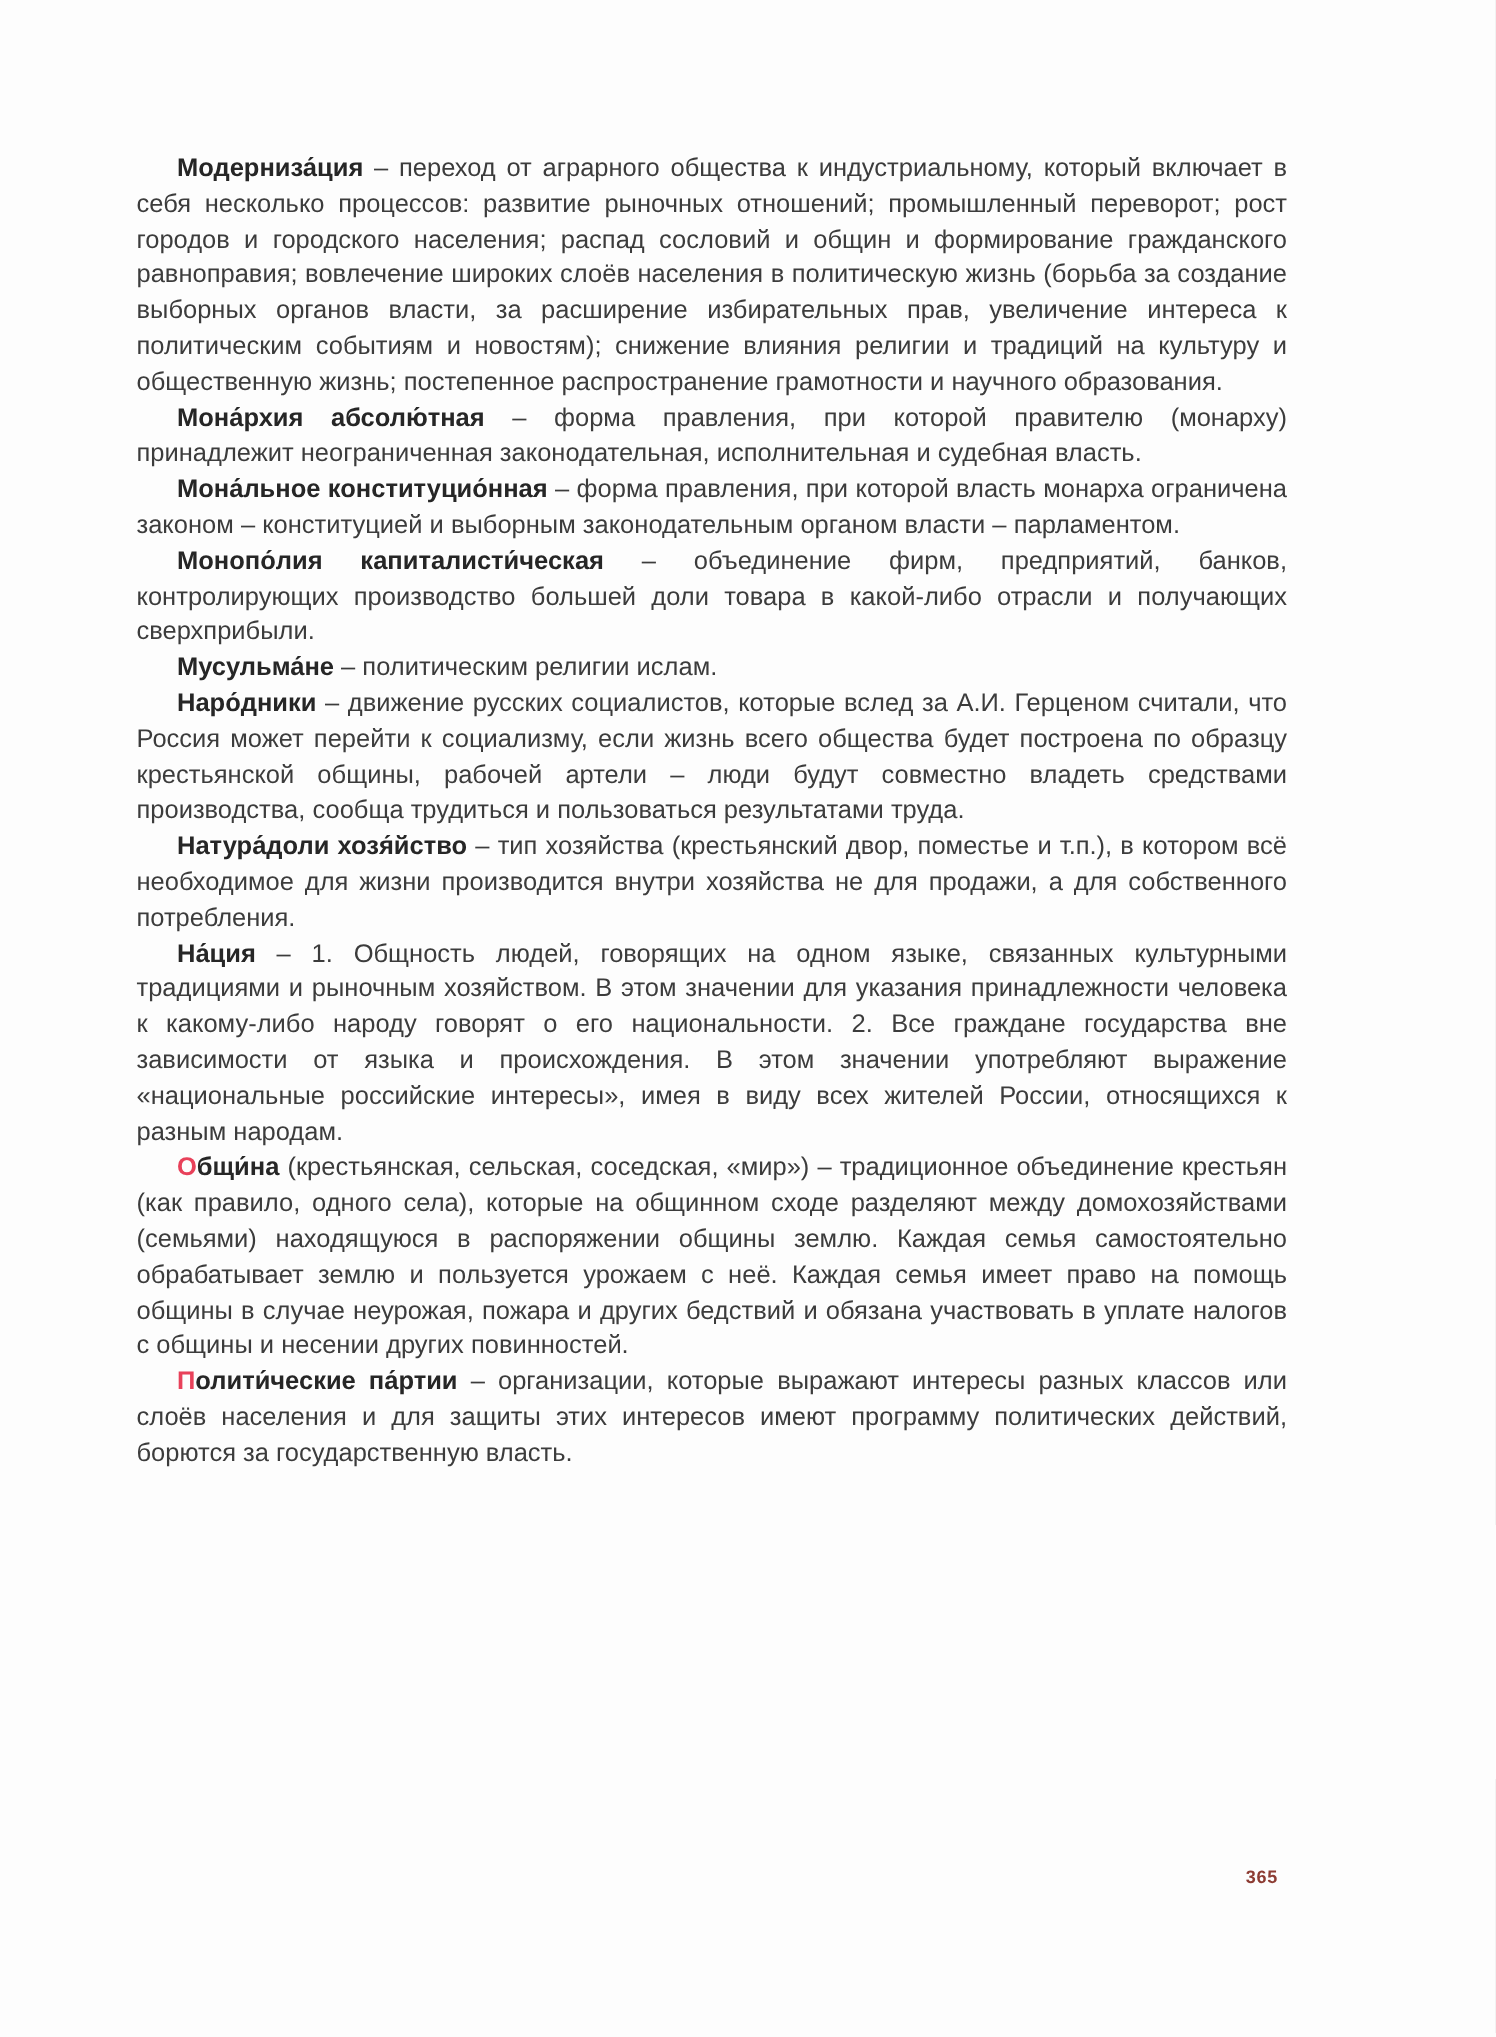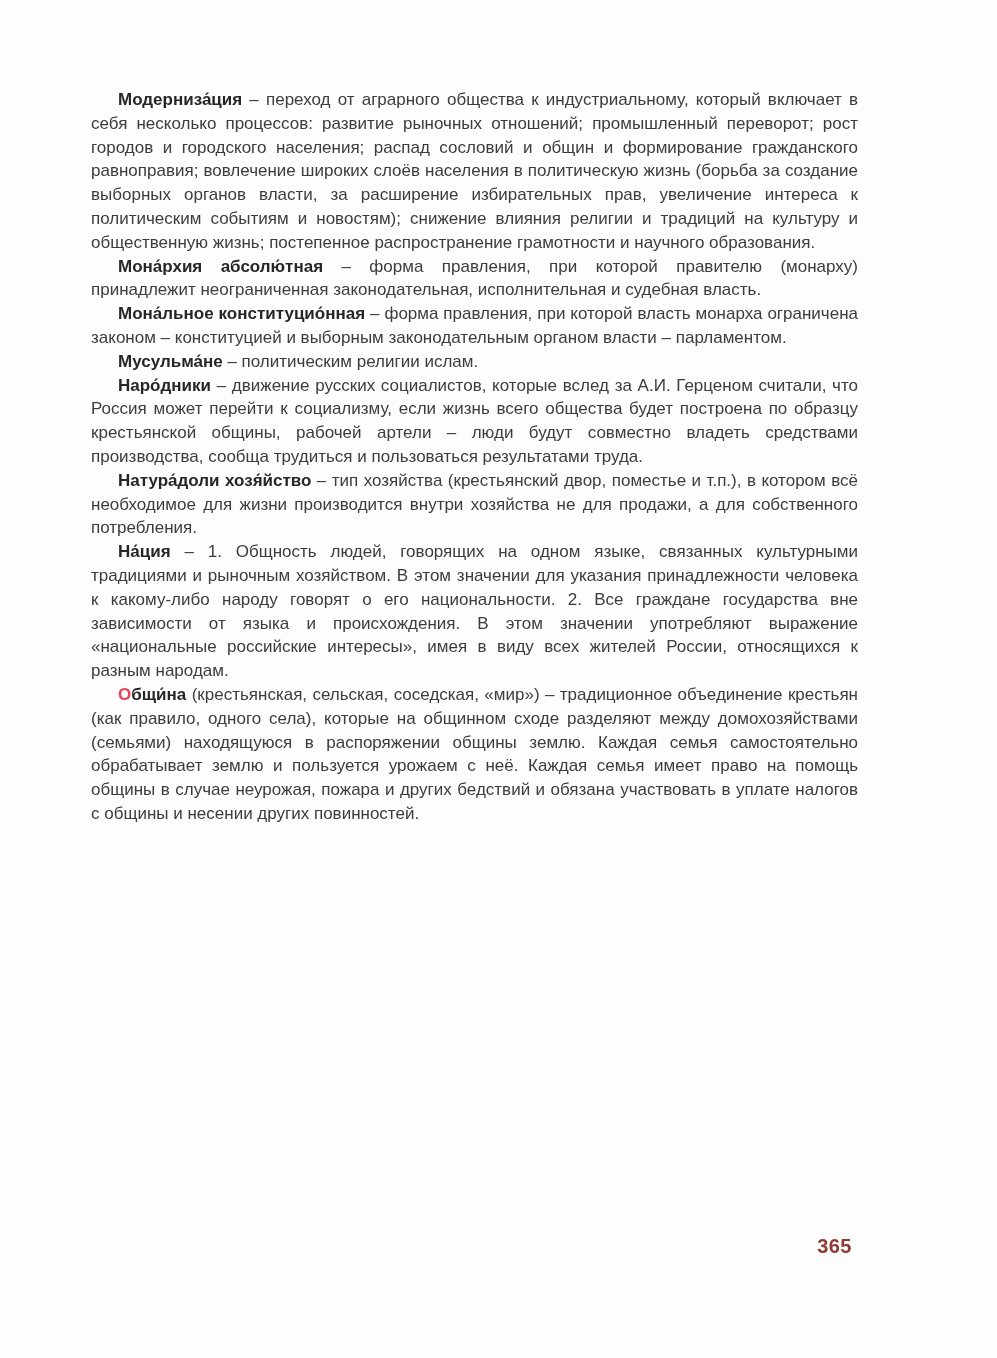--- a/index.html
+++ b/index.html
@@ -15,21 +15,21 @@
     width:997px;
     height:1358px;
     margin:0 auto;
     background:var(--paper);
     font-family:"Liberation Sans","DejaVu Sans",sans-serif;
     overflow:hidden;
   }
   .textblock{
     position:absolute;
     left:91px;
-    top:88px;
+    top:100px;
     width:767px;
     font-size:17px;
     line-height:23.8px;
     color:var(--text);
     text-align:justify;
     hyphens:auto;
     -webkit-hyphens:auto;
   }
   .entry{
     margin:0;
@@ -39,48 +39,50 @@
     font-weight:bold;
     color:var(--term);
   }
   .initial.red{
     color:var(--initial-red);
   }
   .pagenum{
     position:absolute;
     right:145px;
     bottom:100px;
-    font-size:20px;
+    font-size:12px;
     font-weight:bold;
     color:var(--page-number);
     letter-spacing:0.5px;
   }
 </style>
 </head>
 <body>
 
 <div class="page">
 
   <section class="textblock">
     <p class="entry"><span class="term"><span class="initial">М</span><span class="rest">одерниза́ция</span></span><span class="definition"> – переход от аграрного общества к индустриальному, который включает в себя несколько процессов: развитие рыночных отношений; промышленный переворот; рост городов и городского населения; распад сословий и общин и формирование гражданского равноправия; вовлечение широких слоёв населения в политическую жизнь (борьба за создание выборных органов власти, за расширение избирательных прав, увеличение интереса к политическим событиям и новостям); снижение влияния религии и традиций на культуру и общественную жизнь; постепенное распространение грамотности и научного образования.</span></p>
 
 
     <p class="entry"><span class="term"><span class="initial">М</span><span class="rest">она́рхия абсолю́тная</span></span><span class="definition"> – форма правления, при которой правителю (монарху) принадлежит неограниченная законодательная, исполнительная и судебная власть.</span></p>
 
     <p class="entry"><span class="term"><span class="initial">М</span><span class="rest">она́льное конституцио́нная</span></span><span class="definition"> – форма правления, при которой власть монарха ограничена законом – конституцией и выборным законодательным органом власти – парламентом.</span></p>
 
+    <p class="entry"><span class="term"><span class="initial">М</span><span class="rest">онопо́лия капиталисти́ческая</span></span><span class="definition"> – объединение фирм, предприятий, банков, контролирующих производство большей доли товара в какой-либо отрасли и получающих сверхприбыли.</span></p>
 
     <p class="entry"><span class="term"><span class="initial">М</span><span class="rest">усульма́не</span></span><span class="definition"> – политическим религии ислам.</span></p>
 
 
     <p class="entry"><span class="term"><span class="initial">Н</span><span class="rest">аро́дники</span></span><span class="definition"> – движение русских социалистов, которые вслед за А.И. Герценом считали, что Россия может перейти к социализму, если жизнь всего общества будет построена по образцу крестьянской общины, рабочей артели – люди будут совместно владеть средствами производства, сообща трудиться и пользоваться результатами труда.</span></p>
 
     <p class="entry"><span class="term"><span class="initial">Н</span><span class="rest">атура́доли хозя́йство</span></span><span class="definition"> – тип хозяйства (крестьянский двор, поместье и т.п.), в котором всё необходимое для жизни производится внутри хозяйства не для продажи, а для собственного потребления.</span></p>
 
     <p class="entry"><span class="term"><span class="initial">Н</span><span class="rest">а́ция</span></span><span class="definition"> – 1. Общность людей, говорящих на одном языке, связанных культурными традициями и рыночным хозяйством. В этом значении для указания принадлежности человека к какому-либо народу говорят о его национальности. 2. Все граждане государства вне зависимости от языка и происхождения. В этом значении употребляют выражение «национальные российские интересы», имея в виду всех жителей России, относящихся к разным народам.</span></p>
 
     <p class="entry"><span class="term"><span class="initial red">О</span><span class="rest">бщи́на</span></span><span class="definition"> (крестьянская, сельская, соседская, «мир») – традиционное объединение крестьян (как правило, одного села), которые на общинном сходе разделяют между домохозяйствами (семьями) находящуюся в распоряжении общины землю. Каждая семья самостоятельно обрабатывает землю и пользуется урожаем с неё. Каждая семья имеет право на помощь общины в случае неурожая, пожара и других бедствий и обязана участвовать в уплате налогов с общины и несении других повинностей.</span></p>
 
+    <p class="entry"><span class="term"><span class="initial red">П</span><span class="rest">олити́ческие па́ртии</span></span><span class="definition"> – организации, которые выражают интересы разных классов или слоёв населения и для защиты этих интересов имеют программу политических действий, борются за государственную власть.</span></p>
   </section>
 
   <div class="pagenum">365</div>
 
 </div>
 
 </body></html>

